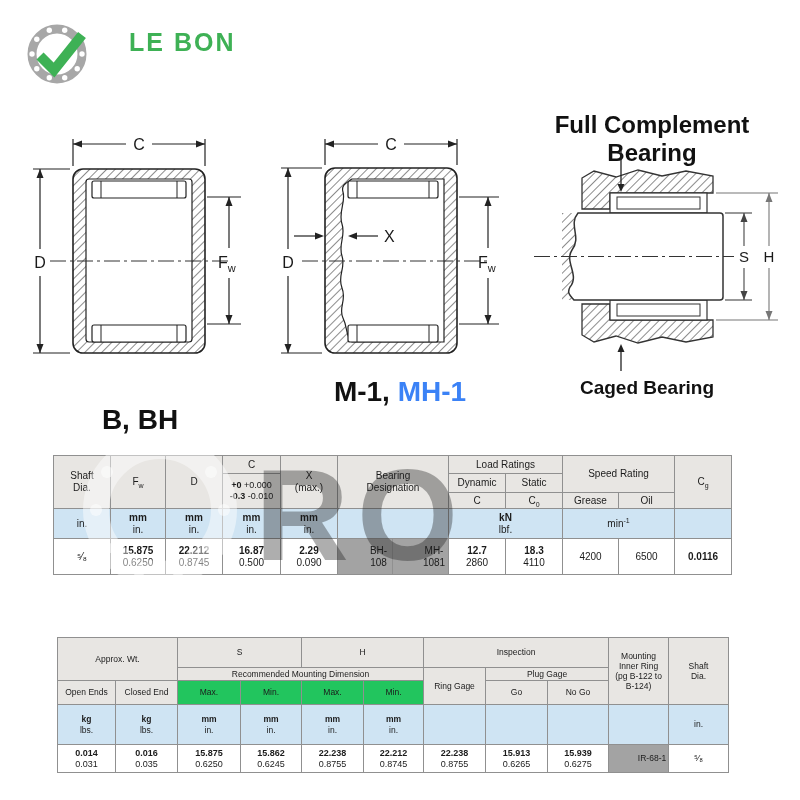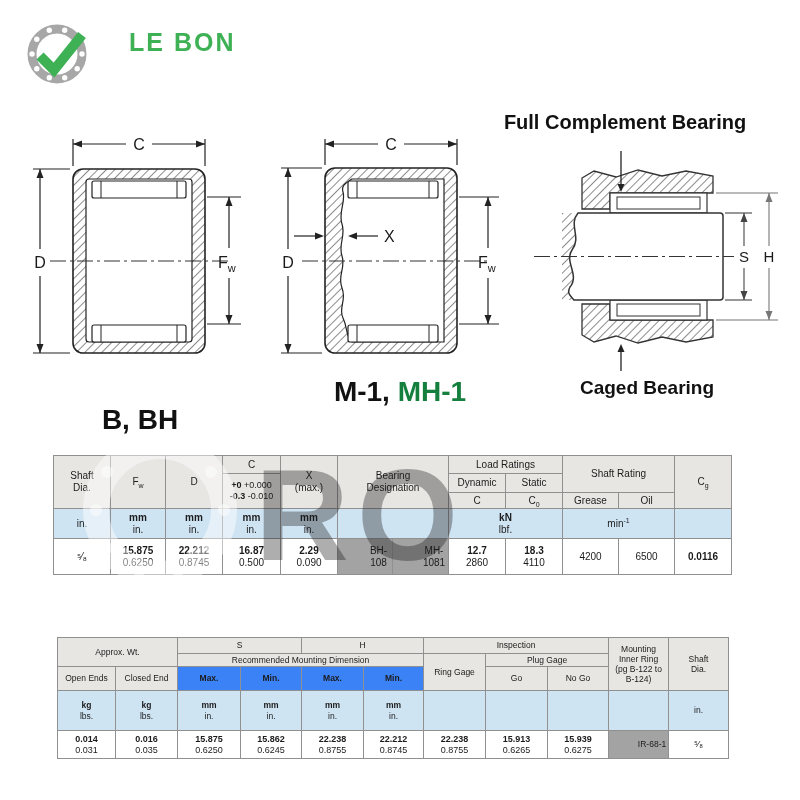--- a/index.html
+++ b/index.html
@@ -6,32 +6,32 @@
     font-family:"Liberation Sans", sans-serif;color:#1b1b1b;}
   .abs{position:absolute;}
   
   .logo-text{position:absolute;left:93px;top:30px;line-height:1;margin-left:36px;}
   .logo-line1{font-size:25px;font-weight:bold;letter-spacing:2px;color:#3EB155;}
   .logo-line2{font-size:30px;font-weight:bold;letter-spacing:0.5px;color:#151515;margin-top:2px;}
   
   .cap{position:absolute;text-align:center;font-weight:bold;color:#111;}
   .cap-b{left:55px;top:376px;width:170px;font-size:28px;margin-top:28px;}
   .cap-m{left:305px;top:376px;width:190px;font-size:28px;}
-  .cap-m .lt{color:#15803d;}
-  .title-fc{left:485px;top:111px;width:280px;font-size:20px;}
+  .cap-m .lt{color:#3b82f6;}
+  .title-fc{left:512px;top:111px;width:280px;font-size:24px;}
   .cap-caged{left:537px;top:377px;width:220px;font-size:19px;}
   
   table{border-collapse:collapse;table-layout:fixed;position:absolute;background:#fff;}
   td{border:1px solid #909090;text-align:center;vertical-align:middle;padding:0;line-height:1.18;
      overflow:hidden;}
   #t1{left:53px;top:455px;width:678px;font-size:10px;}
   #t2{left:57px;top:637px;width:671px;font-size:8.5px;}
   .hdr{background:#e8e6e3;}
   .blu{background:#cfe4f3;}
-  .dark{background:#3b82f6;font-weight:bold;}
+  .dark{background:#22c55e;font-weight:normal;}
   .gcell{background:#a3a3a3;padding-left:27px;}
   .pre{white-space:pre-line;}
   .val b{font-weight:bold;}
   #t1 .val{font-size:10px;}
   #t2 .val{font-size:9px;}
   .tol{font-size:9px;}
   sub,sup{font-size:70%;line-height:0;}
   svg text{font-family:"Liberation Sans", sans-serif;fill:#1a1a1a;}
   .wm{pointer-events:none;}
 </style>
@@ -223,21 +223,21 @@
     <td class="hdr pre" rowspan="3">Shaft
 Dia.</td>
     <td class="hdr" rowspan="3">F<sub>w</sub></td>
     <td class="hdr" rowspan="3">D</td>
     <td class="hdr">C</td>
     <td class="hdr pre" rowspan="3">X
 (max.)</td>
     <td class="hdr pre" rowspan="3" colspan="2">Bearing
 Designation</td>
     <td class="hdr" colspan="2">Load Ratings</td>
-    <td class="hdr" rowspan="2" colspan="2">Shaft Rating</td>
+    <td class="hdr" rowspan="2" colspan="2">Speed Rating</td>
     <td class="hdr" rowspan="3">C<sub>g</sub></td>
   </tr>
   <tr style="height:19px">
     <td class="hdr tol" rowspan="2"><b>+0</b> +0.000<br><b>-0.3</b> -0.010</td>
     <td class="hdr">Dynamic</td>
     <td class="hdr">Static</td>
   </tr>
   <tr style="height:16px">
     <td class="hdr">C</td>
     <td class="hdr">C<sub>0</sub></td>
@@ -280,21 +280,21 @@
       <col style="width:61px">
     <col style="width:62px">
       <col style="width:60px">
       <col style="width:62px">
       <col style="width:62px">
     <col style="width:61px">
       <col style="width:60px">
       <col style="width:60px">
   </colgroup>
   <tbody>
-      <tr style="height:16px">
+      <tr style="height:30px">
     <td class="hdr" colspan="2" rowspan="2">Approx. Wt.</td>
     <td class="hdr" colspan="2">S</td>
     <td class="hdr" colspan="2">H</td>
     <td class="hdr" colspan="3">Inspection</td>
     <td class="hdr pre" rowspan="3">Mounting
 Inner Ring
 (pg B-122 to
 B-124)</td>
     <td class="hdr pre" rowspan="3">Shaft
 Dia.</td>

